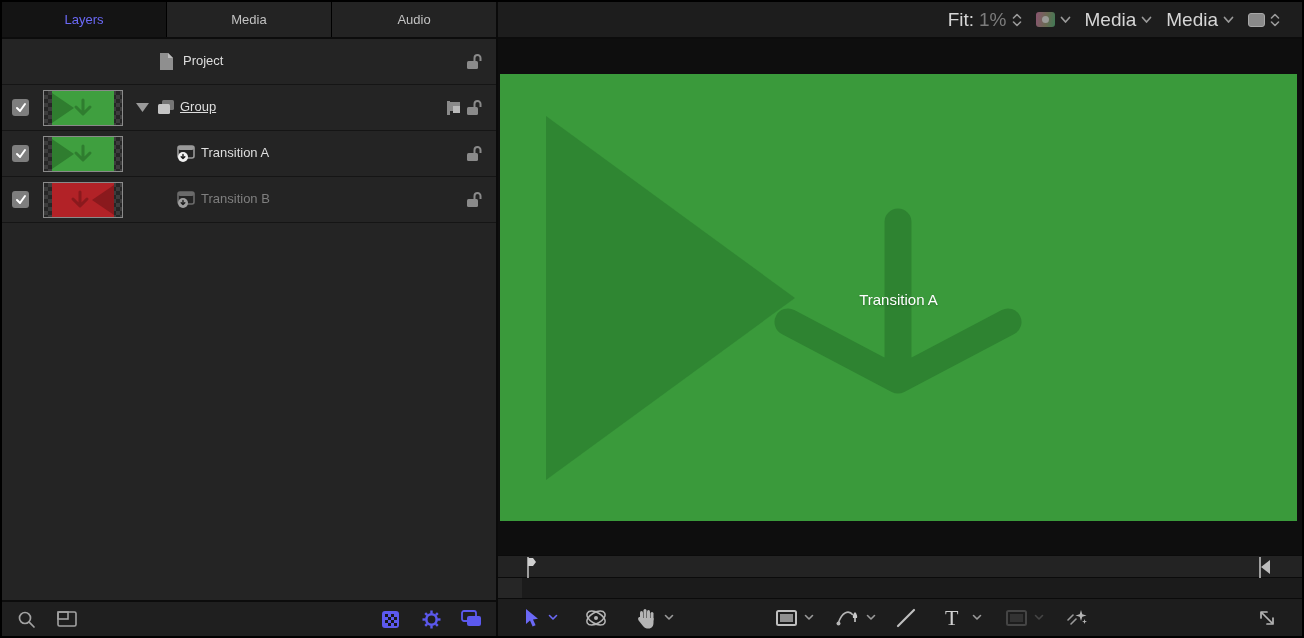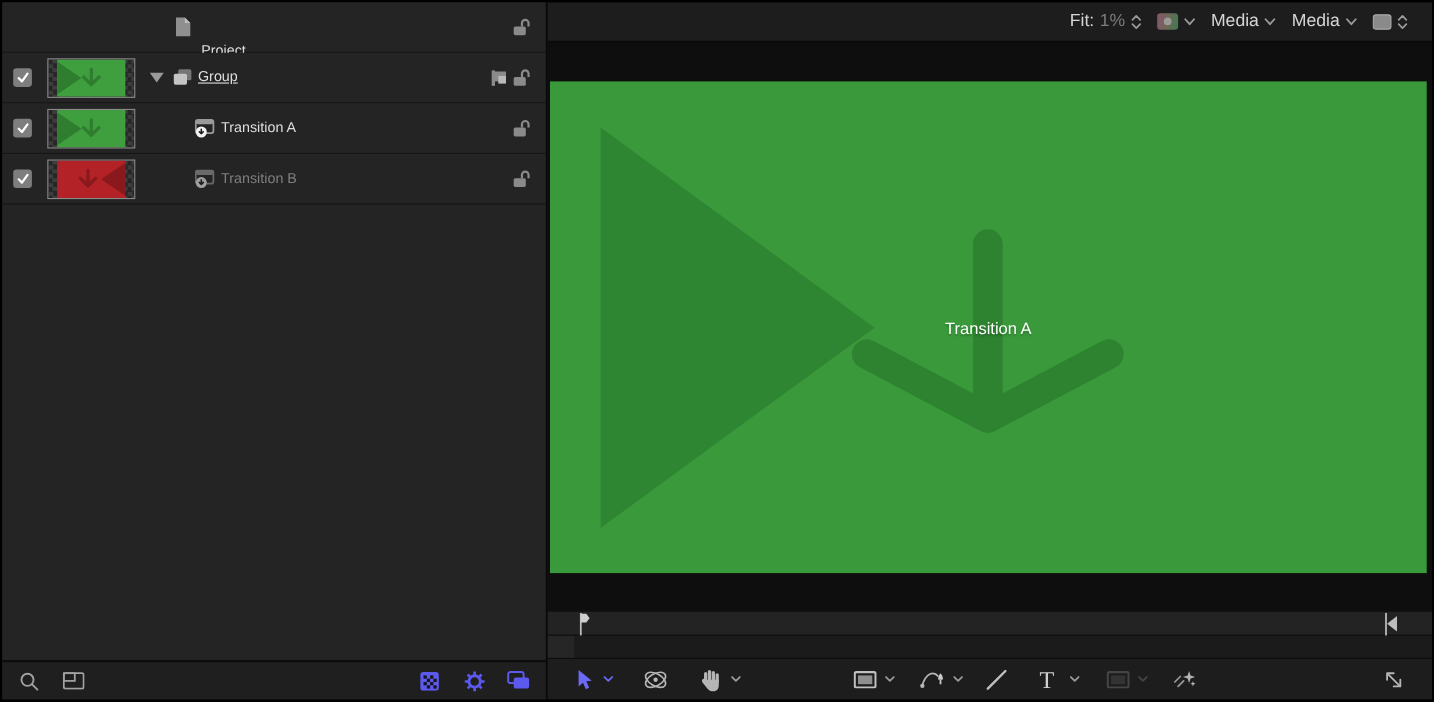--- a/index.html
+++ b/index.html
@@ -22,21 +22,21 @@
      repeating-conic-gradient(#3d3d3d 0% 25%, #262626 0% 50%) 0 0/8px 8px; overflow:hidden; }
   .thumb-inner { position:absolute; left:8px; top:0; width:62px; height:34px; }
   .row-label { position:absolute; top:14px; font-size:13px; color:#dedede; }
   .row-label.underlined { text-decoration:underline; }
   .row-label.dim { color:#7f7f7f; }
   .right-ic { position:absolute; top:14px; }
   #panel-spacer { flex:1; background:#242424; }
   #left-bottombar { height:36px; flex:none; background:#1f1f1f; border-top:2px solid #0c0c0c; position:relative; }
   
   #right-side { flex:1; display:flex; flex-direction:column; height:100%; }
-  #viewer-toolbar { height:37px; flex:none; background:#1d1d1d; border-bottom:2px solid #0c0c0c; display:flex; align-items:center; justify-content:flex-end; gap:14px; padding-right:22px; color:#d6d6d6; font-size:16px; }
+  #viewer-toolbar { height:37px; flex:none; background:#1d1d1d; border-bottom:2px solid #0c0c0c; display:flex; align-items:center; justify-content:flex-end; gap:14px; padding-right:22px; color:#d6d6d6; font-size:19px; }
   .vt-group { display:flex; align-items:center; gap:5px; }
   .dim-val { color:#7c7c7c; }
   #canvas-area { flex:1; background:#0e0e0e; position:relative; }
   #canvas { position:absolute; left:2px; top:35px; width:797px; height:447px; background:#3a9a3b; }
   #canvas-label { position:absolute; left:0; top:217px; width:100%; text-align:center; color:#ffffff; font-size:15px; text-shadow:0 1px 2px rgba(0,0,0,0.25); }
   #timeline { height:23px; flex:none; background:#232323; border-top:1px solid #0b0b0b; border-bottom:1px solid #0b0b0b; position:relative; }
   #scrollstrip { height:21px; flex:none; background:#1b1b1b; position:relative; border-bottom:1px solid #0b0b0b; }
   #scroll-block { position:absolute; left:0; top:0; width:24px; height:100%; background:#262626; }
   #tools-bar { height:37px; flex:none; background:#1d1d1d; position:relative; }
   .tool { position:absolute; top:0; height:100%; display:flex; align-items:center; }
@@ -46,31 +46,42 @@
   svg { display:block; }
   .serifT { font-family:"Liberation Serif", serif; font-size:22px; color:#cfcfcf; line-height:1; }
 </style>
 </head>
 <body>
 
 <div id="app">
 
   <div id="left-panel">
 
+    <div id="tabbar">
+      <div class="tab active">
+          <span>Layers</span>
+        </div>
+      <div class="tab">
+          <span>Media</span>
+        </div>
+      <div class="tab">
+          <span>Audio</span>
+        </div>
+    </div>
 
     <div id="rows">
 
       <div class="row">
         <span style="position:absolute;left:157px;top:13px;">
           <svg width="15" height="19" viewBox="0 0 15 19">
             <path d="M1,1 h8 l5,5 v12 h-13 z" fill="#8f8f8f"></path>
             <path d="M9,1 l5,5 h-5 z" fill="#bdbdbd"></path>
           </svg>
         </span>
-        <span class="row-label" style="left:181px;margin-top:22px;">Project</span>
+        <span class="row-label" style="left:181px;">Project</span>
         <span class="right-ic" style="right:13px;">
           <svg width="18" height="18" viewBox="0 0 18 18">
             <path d="M9.5,8 v-3 a3,3 0 0 1 6,0 v3" fill="none" stroke="#8a8a8a" stroke-width="2"></path>
             <rect x="2" y="8" width="11" height="8" rx="1.5" fill="#8a8a8a"></rect>
           </svg>
         </span>
       </div>
 
       <div class="row">
         <span class="chk">

